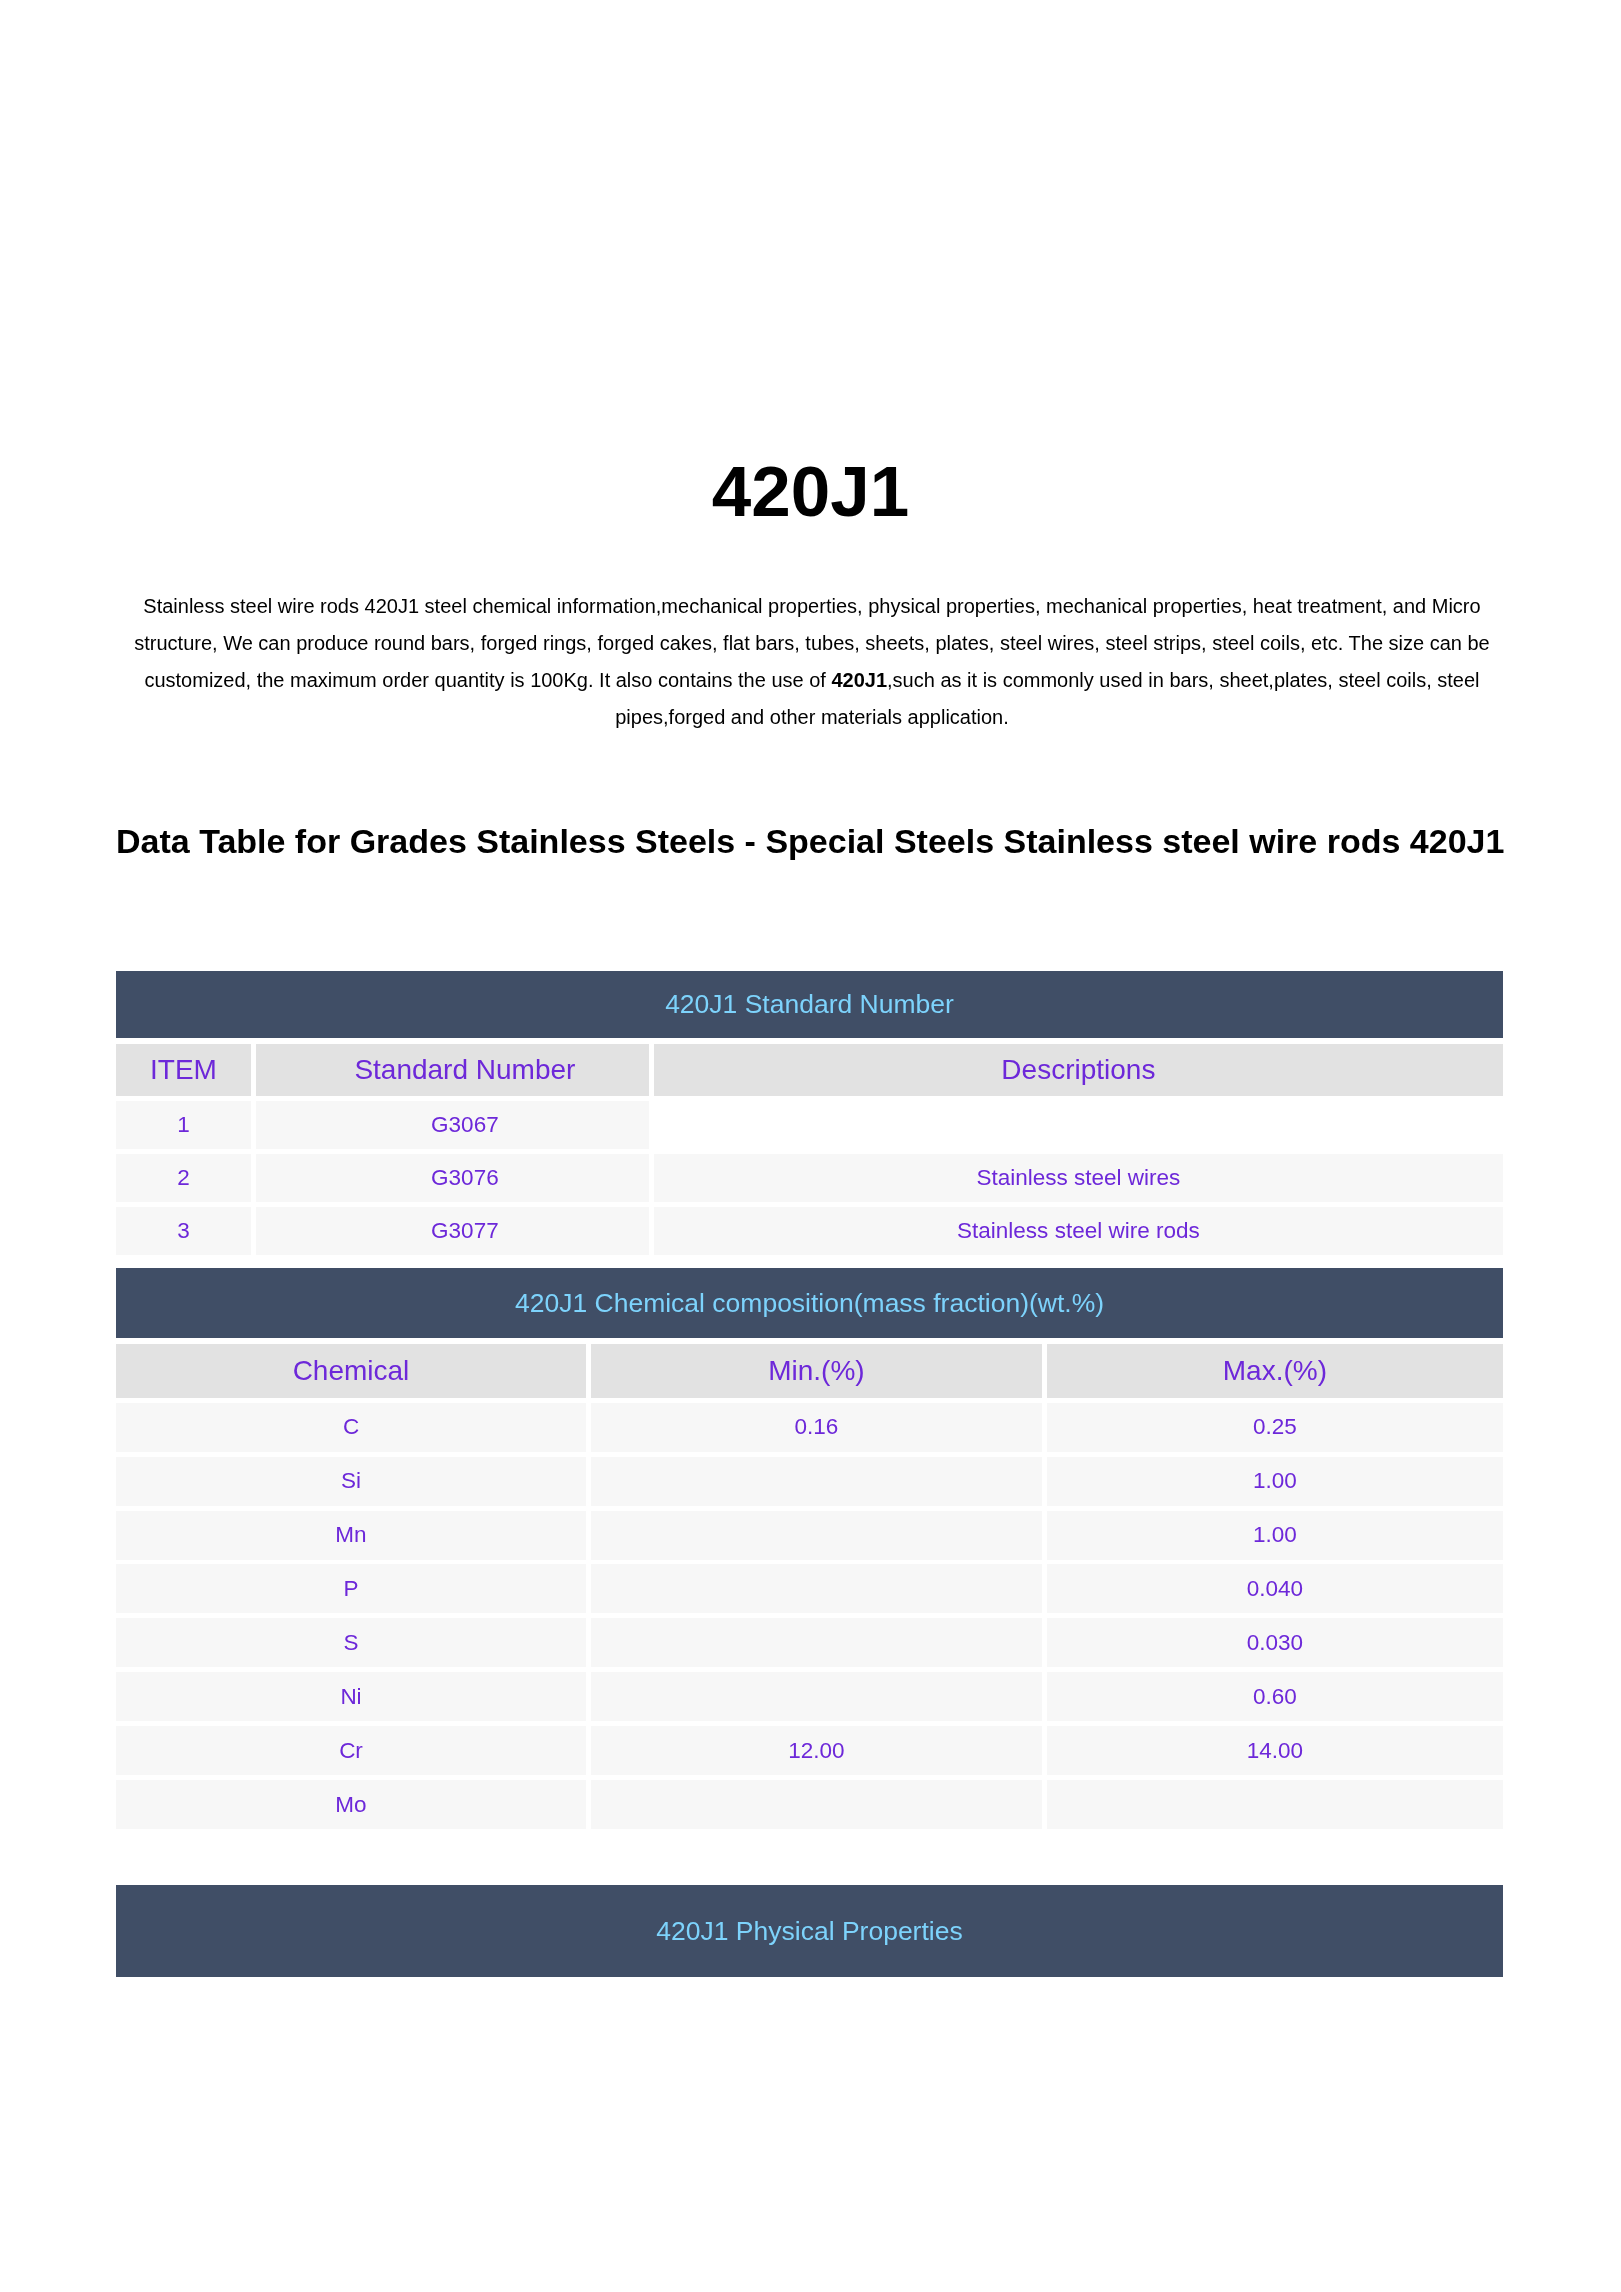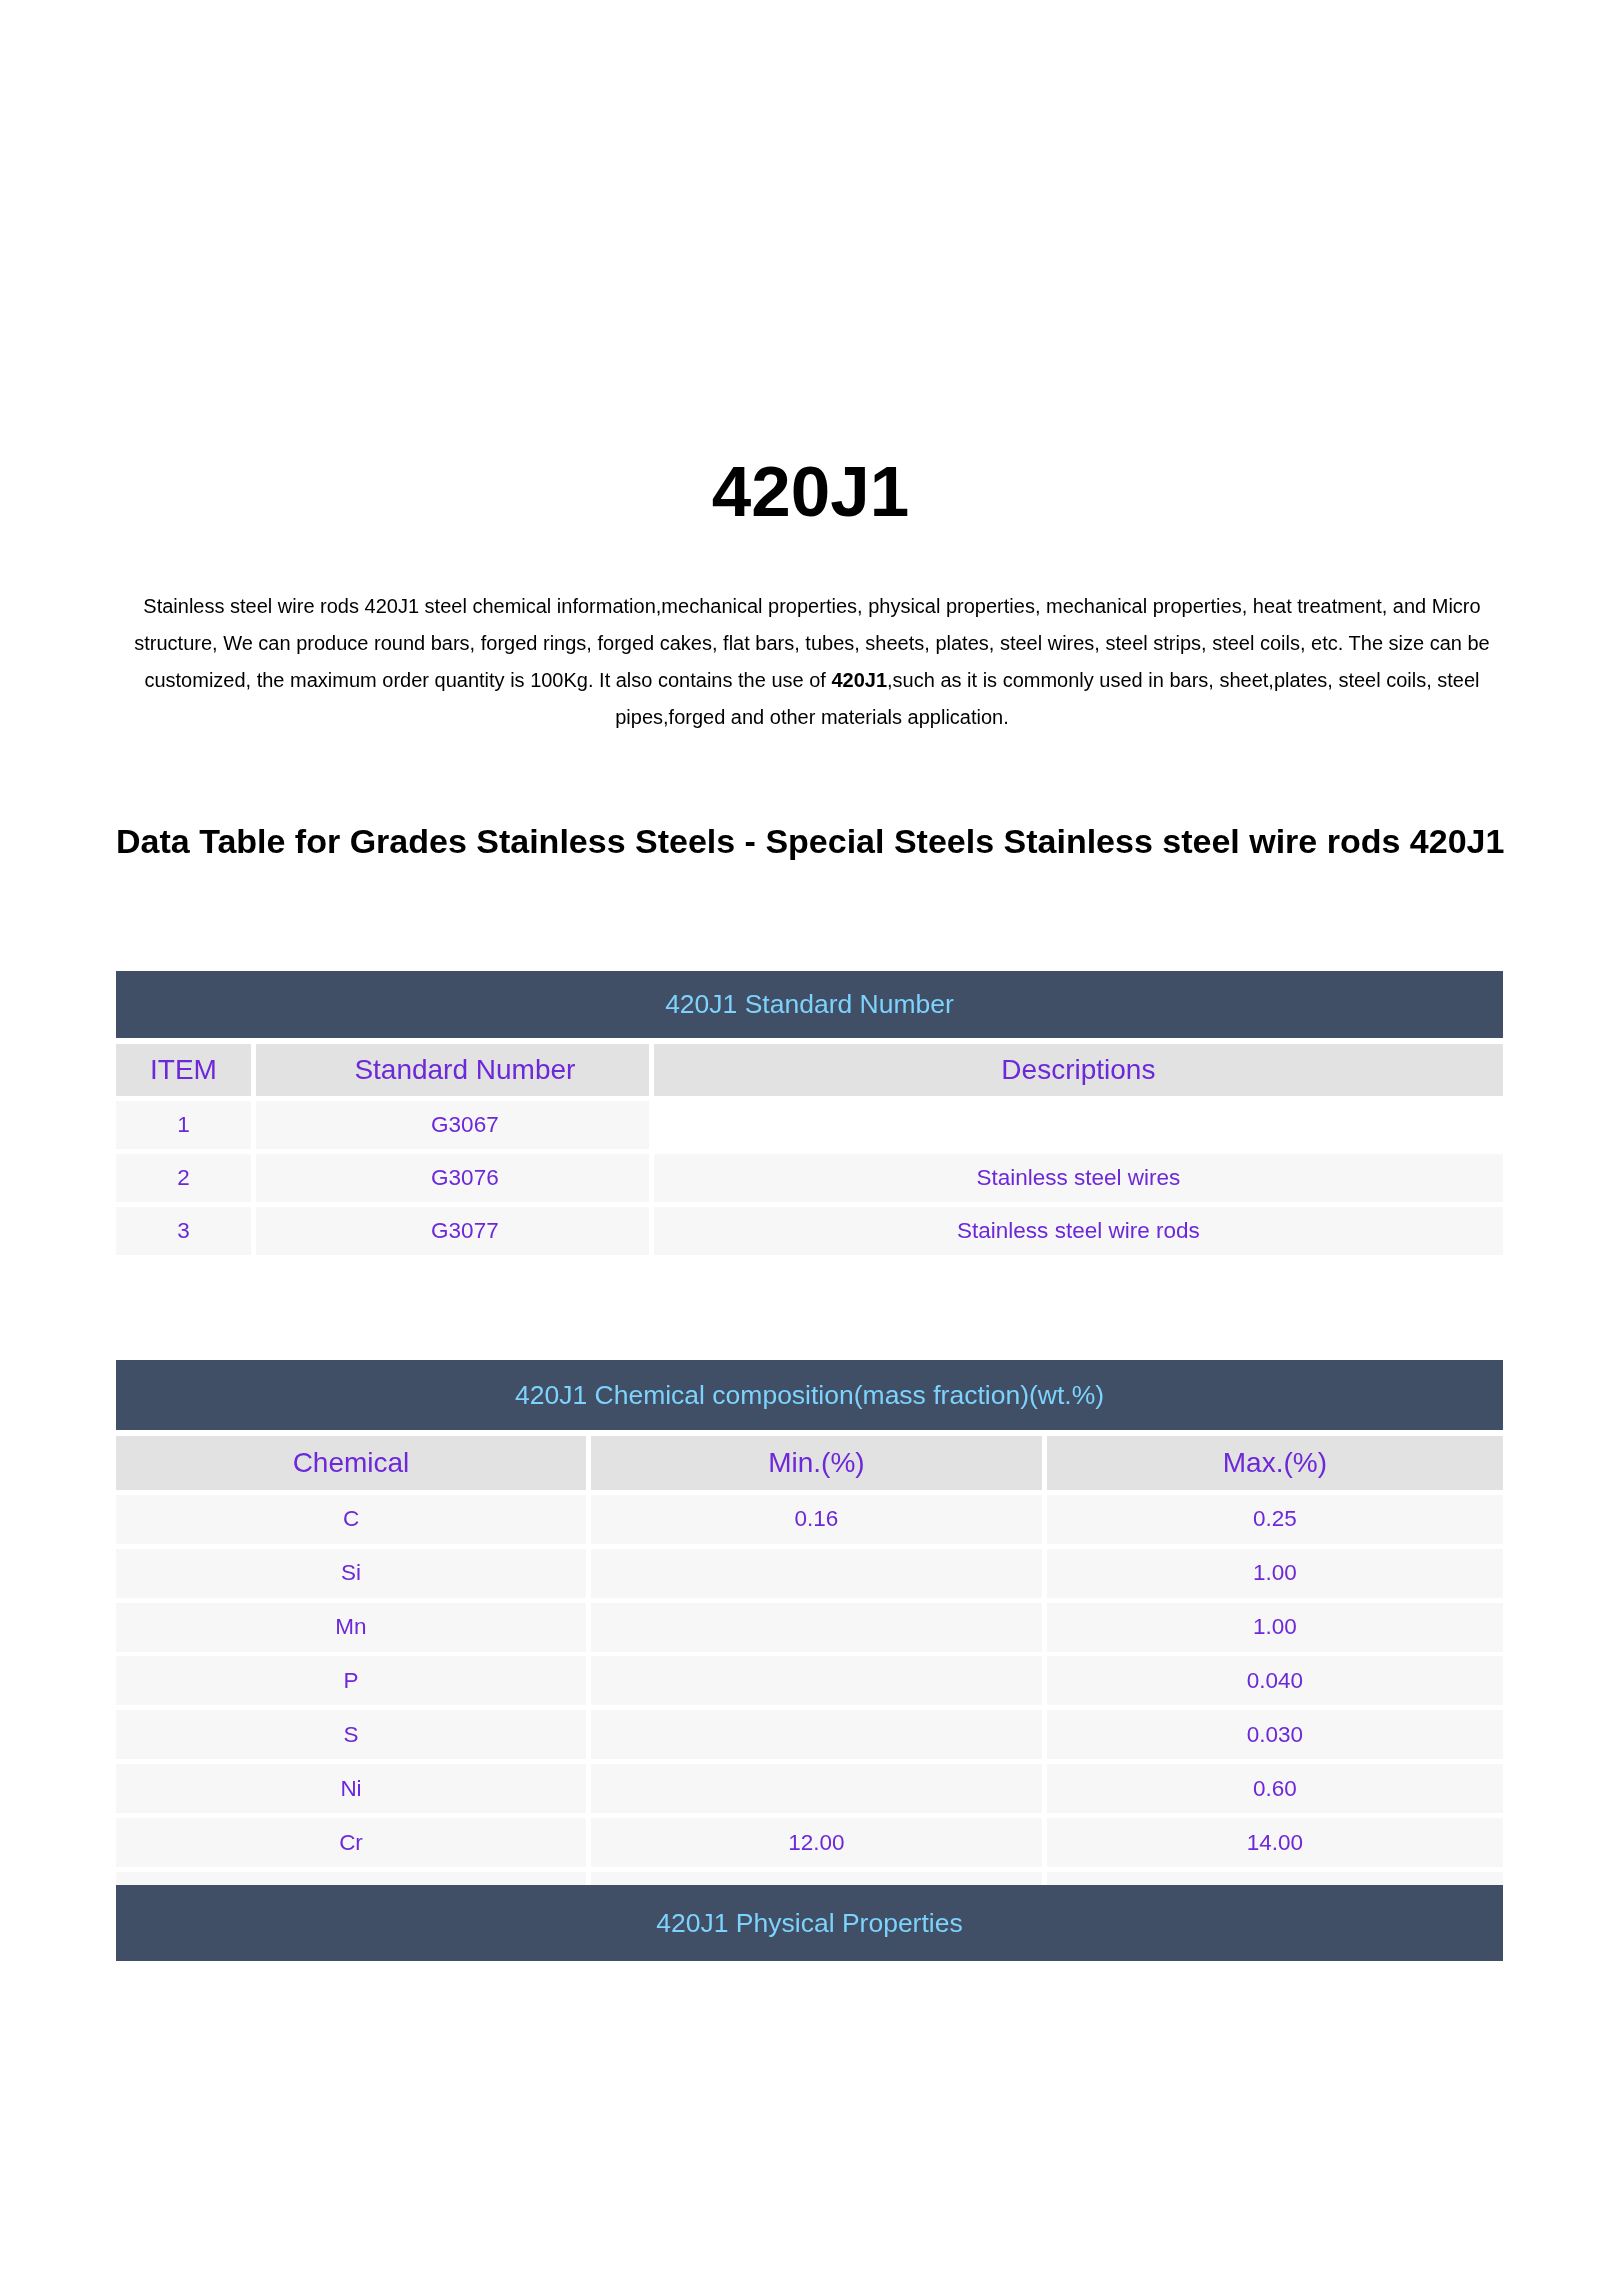--- a/index.html
+++ b/index.html
@@ -83,21 +83,21 @@
   .t1 .c1{width:368px;flex:0 0 auto;padding-left:25px;}
   .t1 .c2{flex:1 1 auto;}
   
   .t2 .tbl-caption{height:70px;}
   .t2 .cell.hdr{height:54px;}
   .t2 .cell{min-height:49px;}
   .t2 .c0{width:470px;flex:0 0 auto;}
   .t2 .c1{width:451px;flex:0 0 auto;}
   .t2 .c2{flex:1 1 auto;}
   
-  .t3 .tbl-caption{height:76px;}
+  .t3 .tbl-caption{height:92px;}
 </style>
 </head>
 <body>
 
 <div class="page">
 
   <h1 class="doc-title">420J1</h1>
 
   <div class="intro"><span>Stainless steel wire rods 420J1 steel chemical information,mechanical properties, physical properties, mechanical properties, heat treatment, and Micro structure, We can produce round bars, forged rings, forged cakes, flat bars, tubes, sheets, plates, steel wires, steel strips, steel coils, etc. The size can be customized, the maximum order quantity is 100Kg. It also contains the use of </span><b>420J1</b><span>,such as it is commonly used in bars, sheet,plates, steel coils, steel pipes,forged and other materials application.</span></div>
 
@@ -121,21 +121,21 @@
         <div class="cell c2">Stainless steel wires</div>
       </div>
       <div class="tbl-row">
         <div class="cell c0">3</div>
         <div class="cell c1">G3077</div>
         <div class="cell c2">Stainless steel wire rods</div>
       </div>
     </div>
   </div>
 
-  <div class="tbl-block t2" style="top:1360px;">
+  <div class="tbl-block t2" style="top:1268px;">
     <div class="tbl-caption">420J1 Chemical composition(mass fraction)(wt.%)</div>
     <div class="tbl">
       <div class="tbl-row">
         <div class="cell hdr c0">Chemical</div>
         <div class="cell hdr c1">Min.(%)</div>
         <div class="cell hdr c2">Max.(%)</div>
       </div>
       <div class="tbl-row">
         <div class="cell c0">C</div>
         <div class="cell c1">0.16</div>

